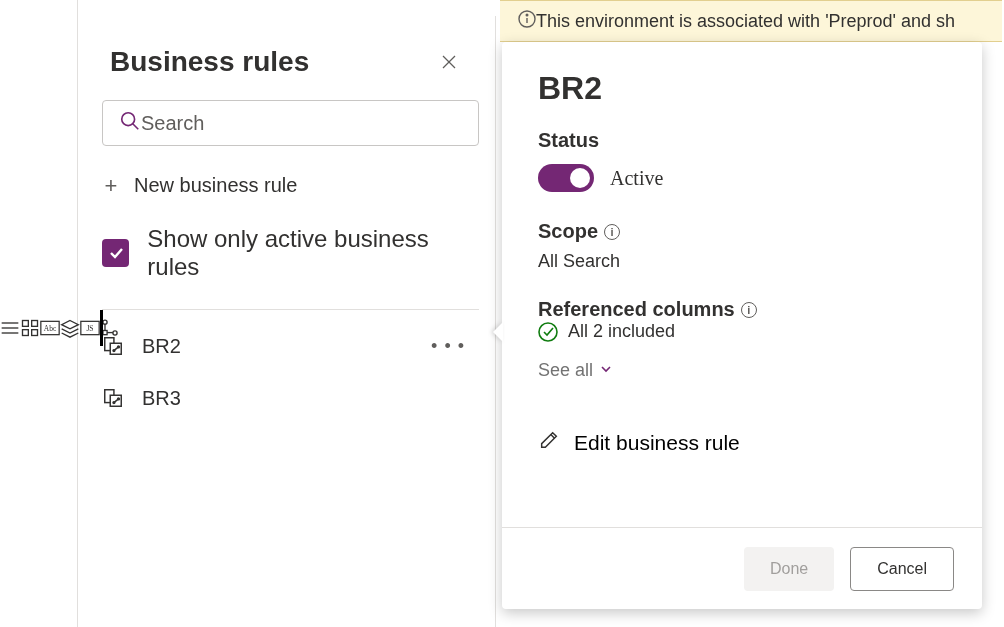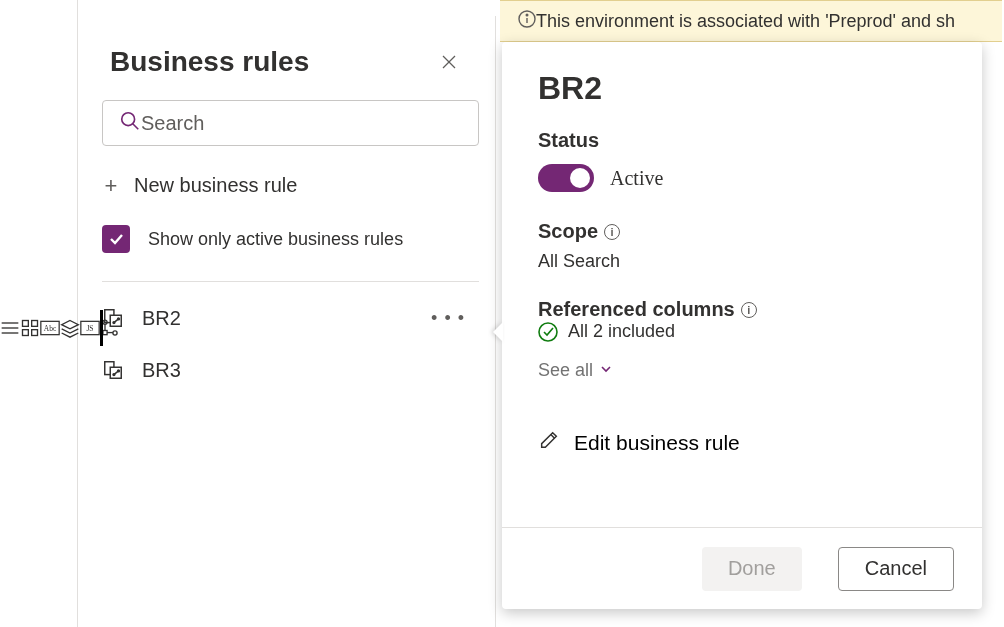--- a/index.html
+++ b/index.html
@@ -46,21 +46,21 @@
   .search-box input::placeholder { color:#605e5c; }
 
   .new-row {
     margin:28px 16px 0 24px; display:flex; align-items:center; gap:14px; cursor:pointer;
     font-size:20px; color:#323130;
   }
   .plus { font-size:22px; color:#605e5c; font-weight:300; line-height:1; width:18px; text-align:center; }
 
   .cb-row {
     margin:28px 16px 2px 24px; display:flex; align-items:center; gap:18px;
-    font-size:18px; color:#323130; padding-bottom:28px; border-bottom:1px solid #e1dfdd;
+    font-size:24px; color:#323130; padding-bottom:28px; border-bottom:1px solid #e1dfdd;
   }
   .checkbox {
     width:28px; height:28px; background:#742774; border-radius:4px;
     display:flex; align-items:center; justify-content:center; cursor:pointer;
   }
   .checkbox svg { width:16px; height:16px; }
 
   .list { margin-top:10px; }
   .list-item {
     display:flex; align-items:center; gap:18px; height:52px;
@@ -107,21 +107,21 @@
   .see-all { display:flex; align-items:center; gap:6px; color:#737373; font-size:18px; margin-top:18px; cursor:pointer; }
   .see-all svg { width:14px; height:14px; }
 
   .edit-row { display:flex; align-items:center; gap:14px; font-size:21px; margin-top:48px; cursor:pointer; color:#000000; }
   .edit-row svg { width:22px; height:22px; }
 
   .card-footer {
     border-top:1px solid #e1dfdd; height:82px; display:flex; align-items:center; justify-content:flex-end;
     padding:0 28px; gap:16px;
   }
-  .btn { height:44px; padding:0 26px; font-size:20px; border-radius:4px; cursor:pointer; display:flex; align-items:center; justify-content:center;margin-left:20px; }
+  .btn { height:44px; padding:0 26px; font-size:16px; border-radius:4px; cursor:pointer; display:flex; align-items:center; justify-content:center; }
   .btn-primary { background:#f3f2f1; color:#a19f9d; border:none; cursor:default; }
   .btn-secondary { background:#fff; border:1px solid #8a8886; color:#323130; }
 </style>
 </head>
 <body>
 
 <div class="rail">
   <div class="rail-item">
     <svg viewBox="0 0 24 24" stroke="#323130" stroke-width="1.6">
         <line x1="2" y1="6" x2="22" y2="6"></line>

